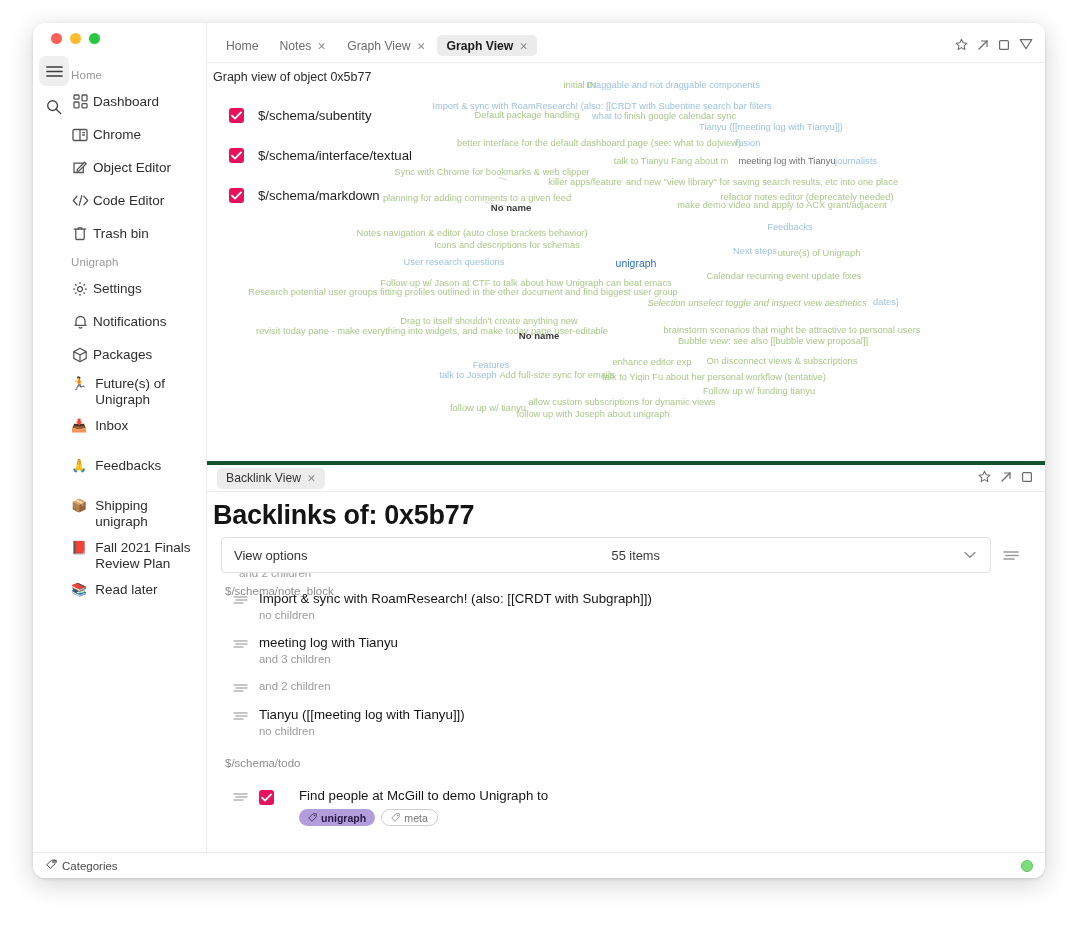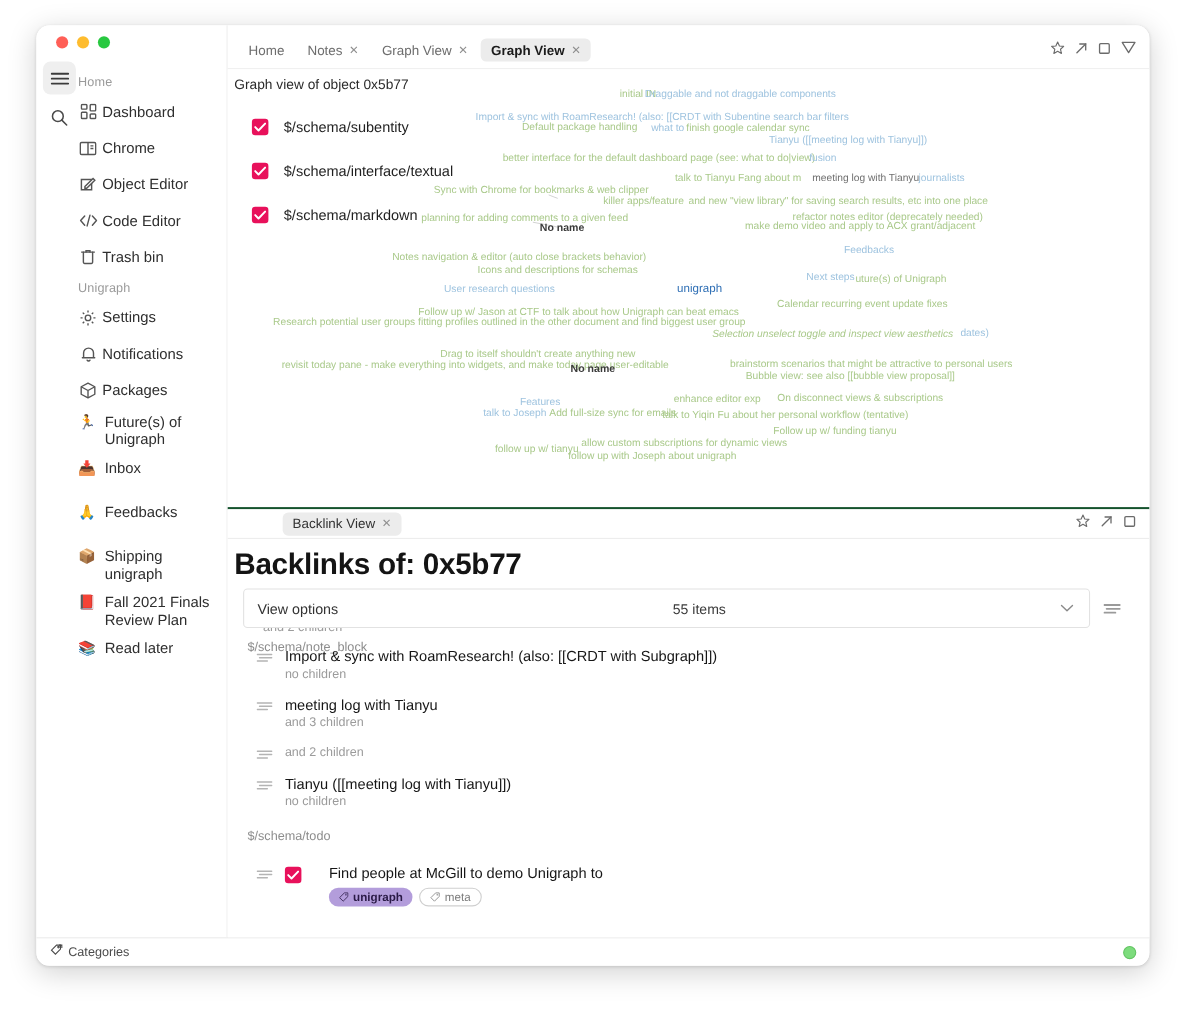--- a/index.html
+++ b/index.html
@@ -64,21 +64,21 @@
     border-radius:5px;font-size:12.2px;color:#6d6d6d;white-space:nowrap;
   }
   .tab.active{background:#ececec;color:#1b1b1b;font-weight:600;}
   .tab .x{font-size:10.5px;color:#8e8e8e;}
   .tabbar-spacer{flex:1;}
   .topicons{display:flex;align-items:center;gap:9px;color:#6b6b6b;}
 
   
   .graph-pane{
     position:relative;height:398px;flex:0 0 398px;overflow:hidden;background:#fff;
-    border-bottom:2px solid #14532d;
+    border-bottom:4px solid #14532d;
   }
   .graph-title{position:absolute;left:6px;top:7px;font-size:12.5px;color:#2b2b2b;z-index:6;}
   .legend{position:absolute;left:22px;top:32px;z-index:6;}
   .legend-row{display:flex;align-items:center;gap:14px;height:40px;}
   .cbox{
     width:15px;height:15px;border-radius:3px;background:#e8115b;
     display:flex;align-items:center;justify-content:center;flex:0 0 15px;
   }
   .cbox svg{display:block;}
   .legend-lbl{font-size:13.2px;color:#1f1f1f;}
@@ -510,21 +510,21 @@
             <div class="gnode" style="left: 507px; top: 315px; color: rgb(169, 201, 138);">talk to Yiqin Fu about her personal workflow (tentative)</div>
             <div class="gnode" style="left: 552px; top: 329px; color: rgb(169, 201, 138);">Follow up w/ funding tianyu</div>
             <div class="gnode" style="left: 415px; top: 340px; color: rgb(169, 201, 138);">allow custom subscriptions for dynamic views</div>
             <div class="gnode" style="left: 281px; top: 346px; color: rgb(169, 201, 138);">follow up w/ tianyu</div>
             <div class="gnode" style="left: 386px; top: 352px; color: rgb(169, 201, 138);">follow up with Joseph about unigraph</div>
           </div>
       </div>
 
       <div class="bl-pane">
         <div class="bl-tabbar">
-          <div class="tab" style="background:#ececec;color:#333;margin-left:40px;">
+          <div class="tab" style="background:#ececec;color:#333;">
             <span>Backlink View</span>
             <span class="x">✕</span>
           </div>
           <div class="tabbar-spacer"></div>
           <div class="topicons">
             <span><svg width="13" height="13" viewBox="0 0 14 14">
                   <polygon points="7,1.3 8.75,5.2 12.9,5.6 9.8,8.4 10.7,12.5 7,10.3 3.3,12.5 4.2,8.4 1.1,5.6 5.25,5.2" fill="none" stroke="#6b6b6b" stroke-width="1.1" stroke-linejoin="round"></polygon>
                 </svg></span>
             <span><svg width="12" height="12" viewBox="0 0 12 12">
                   <g stroke="#6b6b6b" stroke-width="1.2" stroke-linecap="round">

